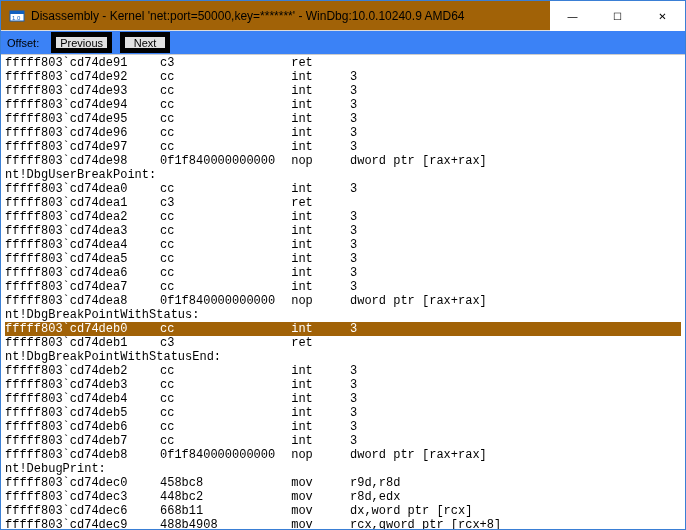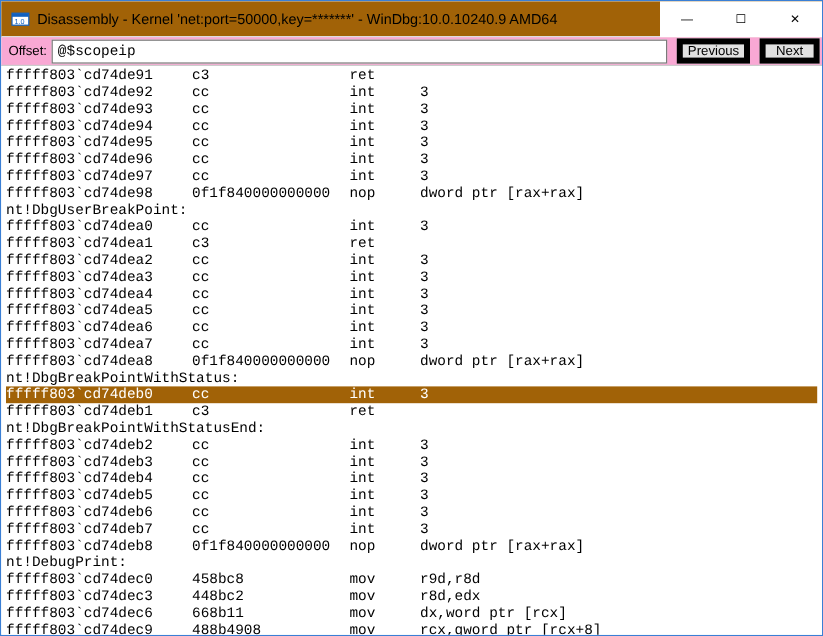--- a/index.html
+++ b/index.html
@@ -44,21 +44,21 @@
       display: flex;
       align-items: center;
       justify-content: center;
       background: #fff;
       font-family: "Segoe UI Symbol", sans-serif;
       font-size: 10px;
       color: #000;
     }
     .toolbar {
       height: 24px;
-      background: #f9a8d4;
+      background: #3b82f6;
       display: flex;
       align-items: center;
       border-bottom: 1px solid #ccc;
       padding: 0 2px;
     }
     .toolbar-label {
       font-size: 11px;
       margin: 0 4px 0 4px;
       color: #000;
     }
@@ -119,18 +119,17 @@
         <span>☐</span>
       </div>
     <div class="win-btn close">
         <span>✕</span>
       </div>
   </div>
 </div>
 
 <div class="toolbar">
   <span class="toolbar-label">Offset:</span>
-  <input class="offset-input" value="@$scopeip" style="">
   <button class="nav-btn">Previous</button>
   <button class="nav-btn">Next</button>
 </div>
 
 <div class="disasm" id="disasm"><div class="row"><span class="addr">fffff803`cd74de91   </span><span class="bytes">c3               </span><span class="mnem">ret     </span><span class="ops"></span></div><div class="row"><span class="addr">fffff803`cd74de92   </span><span class="bytes">cc               </span><span class="mnem">int     </span><span class="ops">3</span></div><div class="row"><span class="addr">fffff803`cd74de93   </span><span class="bytes">cc               </span><span class="mnem">int     </span><span class="ops">3</span></div><div class="row"><span class="addr">fffff803`cd74de94   </span><span class="bytes">cc               </span><span class="mnem">int     </span><span class="ops">3</span></div><div class="row"><span class="addr">fffff803`cd74de95   </span><span class="bytes">cc               </span><span class="mnem">int     </span><span class="ops">3</span></div><div class="row"><span class="addr">fffff803`cd74de96   </span><span class="bytes">cc               </span><span class="mnem">int     </span><span class="ops">3</span></div><div class="row"><span class="addr">fffff803`cd74de97   </span><span class="bytes">cc               </span><span class="mnem">int     </span><span class="ops">3</span></div><div class="row"><span class="addr">fffff803`cd74de98   </span><span class="bytes">0f1f840000000000 </span><span class="mnem">nop     </span><span class="ops">dword ptr [rax+rax]</span></div><div class="symline">nt!DbgUserBreakPoint:</div><div class="row"><span class="addr">fffff803`cd74dea0   </span><span class="bytes">cc               </span><span class="mnem">int     </span><span class="ops">3</span></div><div class="row"><span class="addr">fffff803`cd74dea1   </span><span class="bytes">c3               </span><span class="mnem">ret     </span><span class="ops"></span></div><div class="row"><span class="addr">fffff803`cd74dea2   </span><span class="bytes">cc               </span><span class="mnem">int     </span><span class="ops">3</span></div><div class="row"><span class="addr">fffff803`cd74dea3   </span><span class="bytes">cc               </span><span class="mnem">int     </span><span class="ops">3</span></div><div class="row"><span class="addr">fffff803`cd74dea4   </span><span class="bytes">cc               </span><span class="mnem">int     </span><span class="ops">3</span></div><div class="row"><span class="addr">fffff803`cd74dea5   </span><span class="bytes">cc               </span><span class="mnem">int     </span><span class="ops">3</span></div><div class="row"><span class="addr">fffff803`cd74dea6   </span><span class="bytes">cc               </span><span class="mnem">int     </span><span class="ops">3</span></div><div class="row"><span class="addr">fffff803`cd74dea7   </span><span class="bytes">cc               </span><span class="mnem">int     </span><span class="ops">3</span></div><div class="row"><span class="addr">fffff803`cd74dea8   </span><span class="bytes">0f1f840000000000 </span><span class="mnem">nop     </span><span class="ops">dword ptr [rax+rax]</span></div><div class="symline">nt!DbgBreakPointWithStatus:</div><div class="row sel"><span class="addr">fffff803`cd74deb0   </span><span class="bytes">cc               </span><span class="mnem">int     </span><span class="ops">3</span></div><div class="row"><span class="addr">fffff803`cd74deb1   </span><span class="bytes">c3               </span><span class="mnem">ret     </span><span class="ops"></span></div><div class="symline">nt!DbgBreakPointWithStatusEnd:</div><div class="row"><span class="addr">fffff803`cd74deb2   </span><span class="bytes">cc               </span><span class="mnem">int     </span><span class="ops">3</span></div><div class="row"><span class="addr">fffff803`cd74deb3   </span><span class="bytes">cc               </span><span class="mnem">int     </span><span class="ops">3</span></div><div class="row"><span class="addr">fffff803`cd74deb4   </span><span class="bytes">cc               </span><span class="mnem">int     </span><span class="ops">3</span></div><div class="row"><span class="addr">fffff803`cd74deb5   </span><span class="bytes">cc               </span><span class="mnem">int     </span><span class="ops">3</span></div><div class="row"><span class="addr">fffff803`cd74deb6   </span><span class="bytes">cc               </span><span class="mnem">int     </span><span class="ops">3</span></div><div class="row"><span class="addr">fffff803`cd74deb7   </span><span class="bytes">cc               </span><span class="mnem">int     </span><span class="ops">3</span></div><div class="row"><span class="addr">fffff803`cd74deb8   </span><span class="bytes">0f1f840000000000 </span><span class="mnem">nop     </span><span class="ops">dword ptr [rax+rax]</span></div><div class="symline">nt!DebugPrint:</div><div class="row"><span class="addr">fffff803`cd74dec0   </span><span class="bytes">458bc8           </span><span class="mnem">mov     </span><span class="ops">r9d,r8d</span></div><div class="row"><span class="addr">fffff803`cd74dec3   </span><span class="bytes">448bc2           </span><span class="mnem">mov     </span><span class="ops">r8d,edx</span></div><div class="row"><span class="addr">fffff803`cd74dec6   </span><span class="bytes">668b11           </span><span class="mnem">mov     </span><span class="ops">dx,word ptr [rcx]</span></div><div class="row"><span class="addr">fffff803`cd74dec9   </span><span class="bytes">488b4908         </span><span class="mnem">mov     </span><span class="ops">rcx,qword ptr [rcx+8]</span></div></div>
 
 </body></html>

